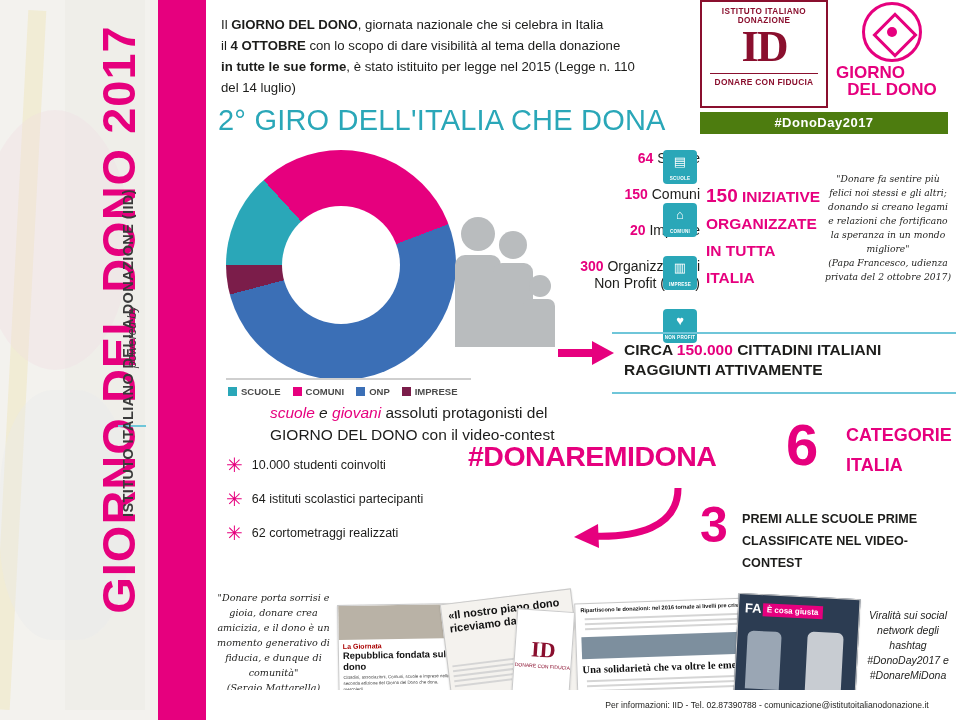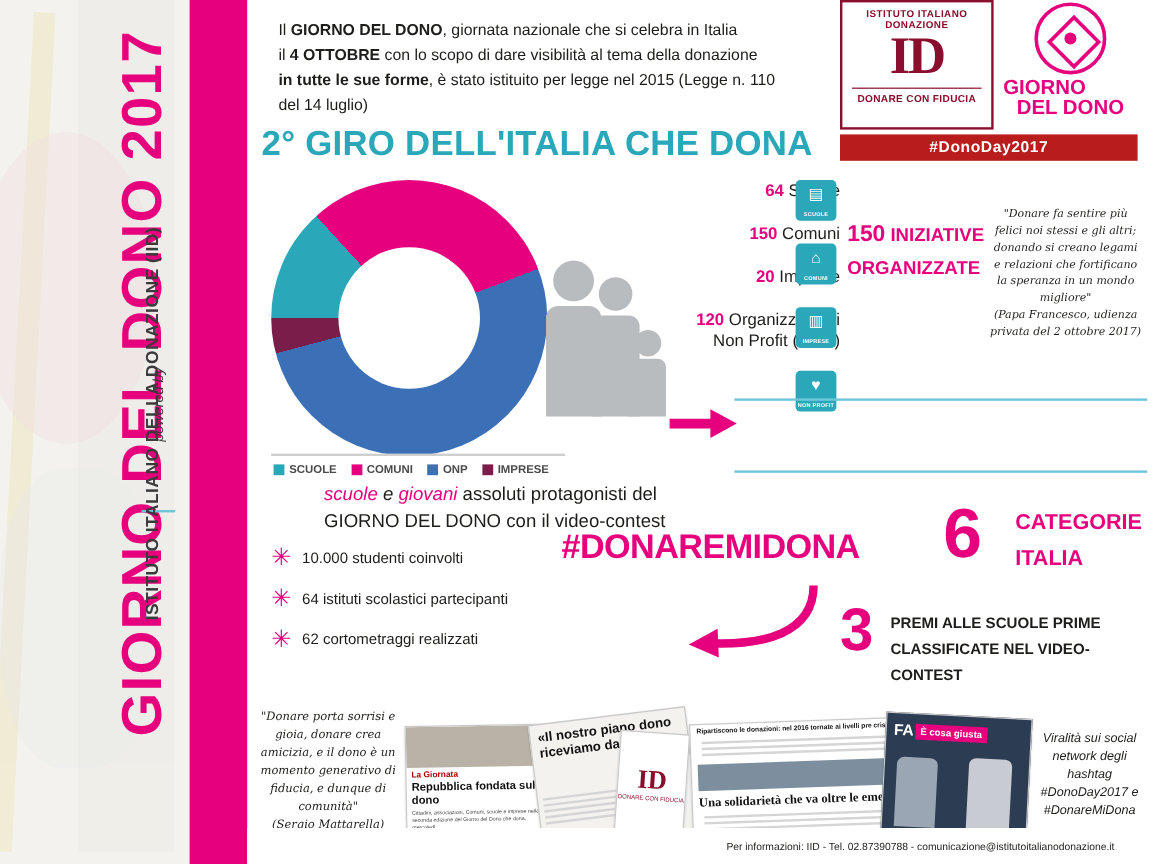--- a/index.html
+++ b/index.html
@@ -33,39 +33,39 @@
   }
   .vsub{
     position:absolute;left:-92px;top:345px;width:440px;
     transform:rotate(-90deg);transform-origin:center center;
     text-align:center;white-space:nowrap;
     color:#3a3a3a;font-size:14.5px;font-weight:bold;letter-spacing:.4px;
   }
   .vline{position:absolute;left:118px;top:425px;width:28px;height:2px;background:#6fc6d9;}
 
   
-  .intro{position:absolute;left:232px;top:14px;width:470px;font-size:13.2px;line-height:21px;color:#1d1d1b;}
+  .intro{position:absolute;left:221px;top:14px;width:470px;font-size:13.2px;line-height:21px;color:#1d1d1b;}
   .intro b{font-weight:bold;}
 
   
   .logo-wrap{position:absolute;left:700px;top:0;width:248px;height:130px;padding-left:44px;}
   .logo-iid{position:absolute;left:0;top:0;width:128px;height:108px;border:2px solid #8a0f2e;box-sizing:border-box;background:#fff;text-align:center;}
   .logo-iid .ring{font-size:8.2px;color:#8a0f2e;letter-spacing:.4px;margin-top:5px;font-weight:bold;}
   .logo-iid .big{font-size:44px;font-weight:bold;color:#8a0f2e;line-height:44px;letter-spacing:-2px;font-family:"Liberation Serif",serif;}
   .logo-iid .tag{font-size:8.4px;color:#8a0f2e;font-weight:bold;letter-spacing:.3px;border-top:1px solid #8a0f2e;margin:4px 8px 0;padding-top:3px;}
   .logo-gdd{position:absolute;left:136px;top:0;width:112px;height:108px;}
   .logo-gdd .mark{width:54px;height:54px;margin:2px auto 2px;border:3px solid #e6007e;border-radius:50%;position:relative;}
   .logo-gdd .mark:before{content:"";position:absolute;left:50%;top:50%;width:26px;height:26px;margin:-13px 0 0 -13px;border:3px solid #e6007e;transform:rotate(45deg);}
   .logo-gdd .mark:after{content:"";position:absolute;left:50%;top:50%;width:10px;height:10px;margin:-5px 0 0 -5px;background:#e6007e;border-radius:50%;}
   .logo-gdd .t1{text-align:left;color:#e6007e;font-size:17px;font-weight:bold;line-height:17px;}
   .logo-gdd .t2{text-align:center;color:#e6007e;font-size:17px;font-weight:bold;line-height:18px;}
-  .hashbar{position:absolute;left:0;top:112px;width:248px;height:22px;background:#b91c1c;color:#fff;font-size:13px;font-weight:bold;text-align:center;line-height:22px;letter-spacing:.5px;}
-
-  
-  .giro{position:absolute;left:218px;top:104px;font-size:29px;font-weight:bold;color:#2aa7b8;letter-spacing:.2px;}
+  .hashbar{position:absolute;left:0;top:112px;width:248px;height:22px;background:#4d7c0f;color:#fff;font-size:13px;font-weight:bold;text-align:center;line-height:22px;letter-spacing:.5px;}
+
+  
+  .giro{position:absolute;left:218px;top:104px;font-size:29px;font-weight:normal;color:#2aa7b8;letter-spacing:.2px;}
 
   
   .donut{position:absolute;left:226px;top:150px;width:230px;height:230px;border-radius:50%;}
   .donut .hole{position:absolute;left:50%;top:50%;width:118px;height:118px;margin:-59px 0 0 -59px;background:#fff;border-radius:50%;}
 
   .legend{position:absolute;left:228px;top:386px;width:240px;font-size:9.5px;font-weight:bold;color:#4a4a4a;display:flex;gap:12px;}
   .legend .it{display:flex;align-items:center;gap:4px;}
   .legend .sw{width:9px;height:9px;display:inline-block;}
   .legend-rule{position:absolute;left:226px;top:378px;width:245px;height:2px;background:#cfcfcf;}
 
@@ -209,21 +209,21 @@
     <div class="row">
       <span class="n">64</span><span> Scuole</span>
     </div>
     <div class="row">
       <span class="n">150</span><span> Comuni</span>
     </div>
     <div class="row">
       <span class="n">20</span><span> Imprese</span>
     </div>
     <div class="row">
-      <span class="n">120</span><span> Organizzazioni</span><br>
+      <span class="n">300</span><span> Organizzazioni</span><br>
       <span>Non Profit (ONP)</span>
     </div>
   </div>
 
   <div class="icons">
     <div class="ic">
         <div class="gl">▤</div>
         <div class="cap">SCUOLE</div>
       </div>
     <div class="ic">
@@ -236,32 +236,37 @@
       </div>
     <div class="ic">
         <div class="gl">♥</div>
         <div class="cap">NON PROFIT</div>
       </div>
   </div>
 
   <div class="iniz">
     <span class="big">150</span><span> INIZIATIVE</span><br>
     <span>ORGANIZZATE</span><br>
+    <span>IN TUTTA ITALIA</span>
   </div>
 
   <div class="quote-papa">
     <span>"Donare fa sentire più felici noi stessi e gli altri; donando si creano legami e relazioni che fortificano la speranza in un mondo migliore"</span><br>
     <span>(Papa Francesco, udienza privata del 2 ottobre 2017)</span>
   </div>
 
   <svg class="arrow1" viewBox="0 0 60 30">
     <path d="M2 15 L40 15" stroke="#e6007e" stroke-width="8" fill="none"></path>
     <path d="M36 3 L58 15 L36 27 Z" fill="#e6007e"></path>
   </svg>
   <div class="rule-top"></div>
+  <div class="circa">
+    <span>CIRCA </span><span class="n">150.000</span><span> CITTADINI ITALIANI</span><br>
+    <span>RAGGIUNTI ATTIVAMENTE</span>
+  </div>
   <div class="rule-bot"></div>
 
   <div class="sg">
     <span class="pk">scuole</span><span class="it"> e </span><span class="pk">giovani</span><span> assoluti protagonisti del</span><br>
     <span>GIORNO DEL DONO con il video-contest</span>
   </div>
 
   <div class="bullets">
     <div class="b">
         <span class="ast">✳</span>

